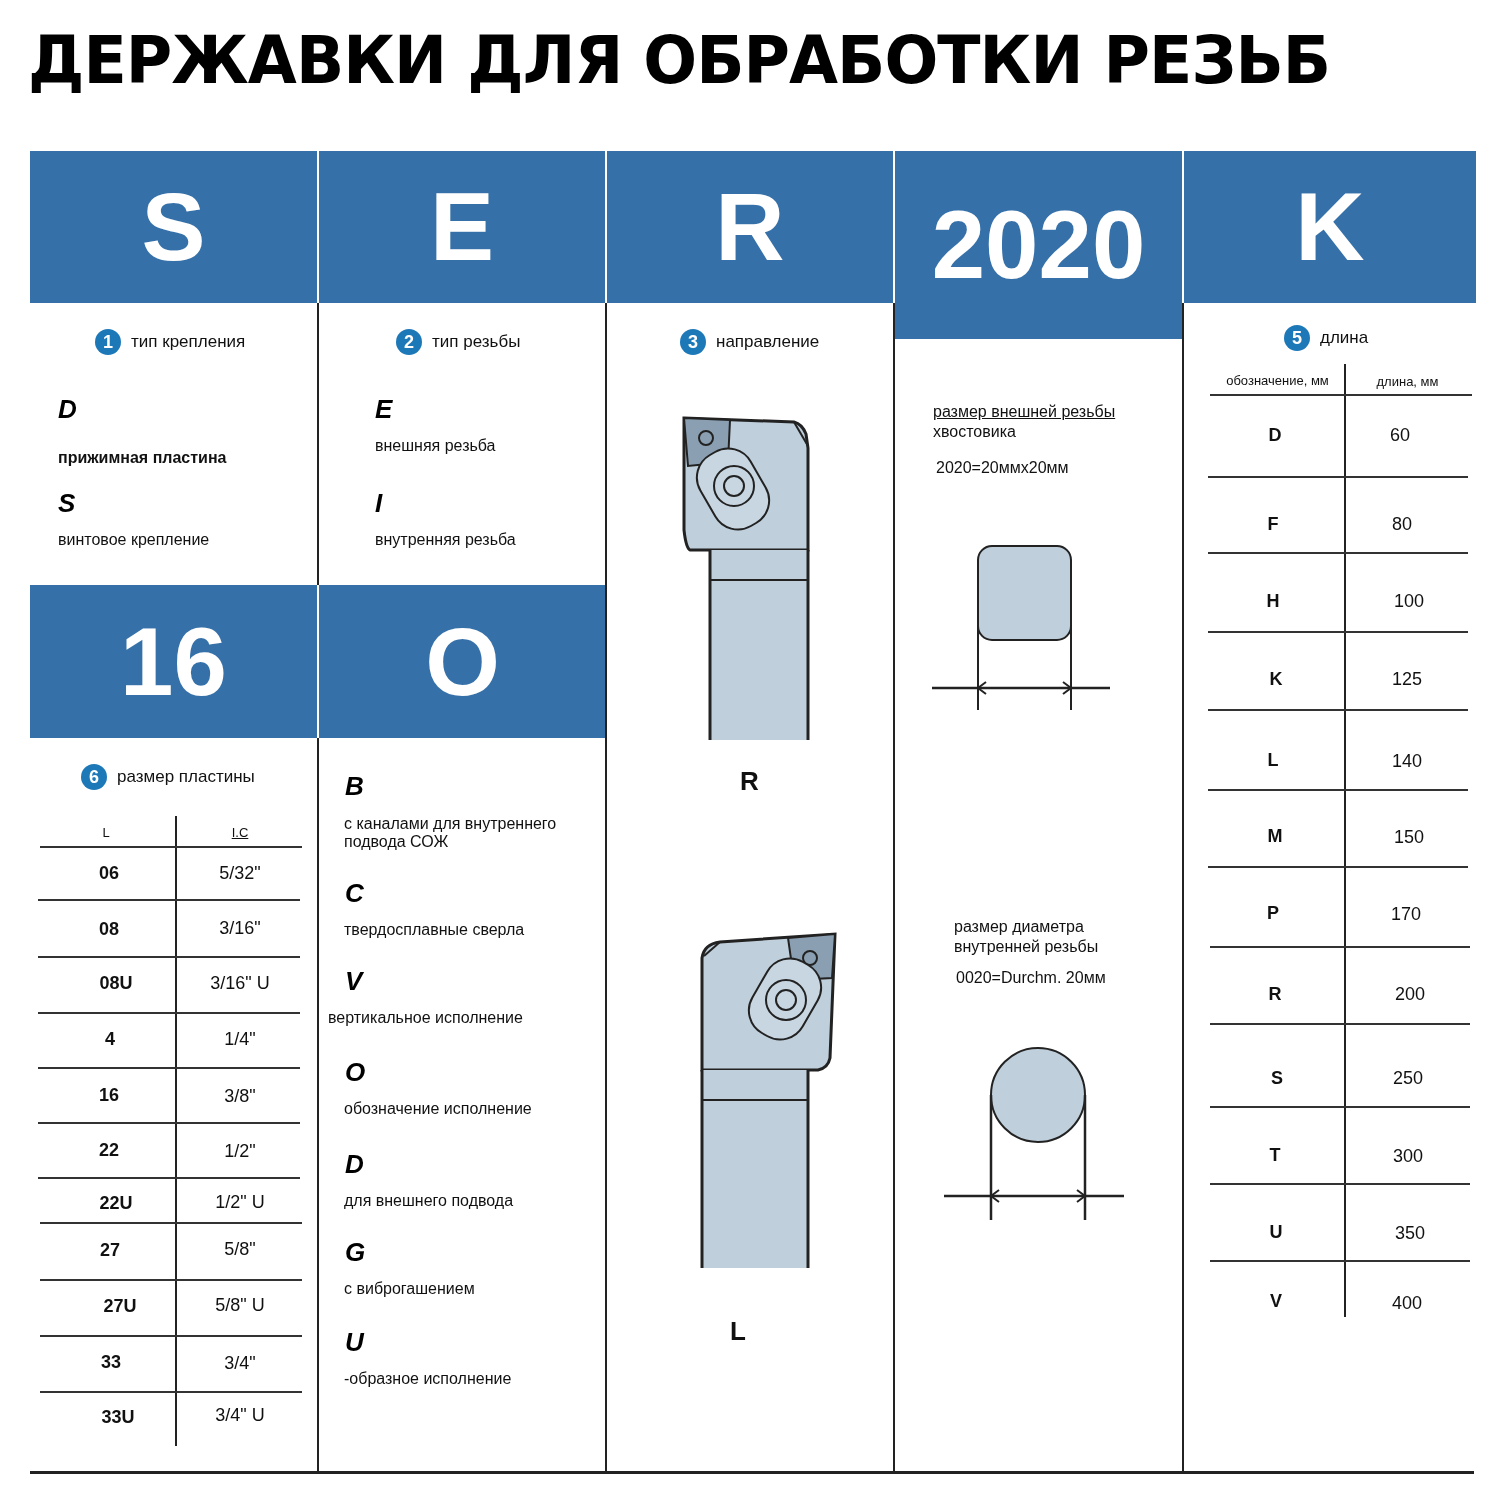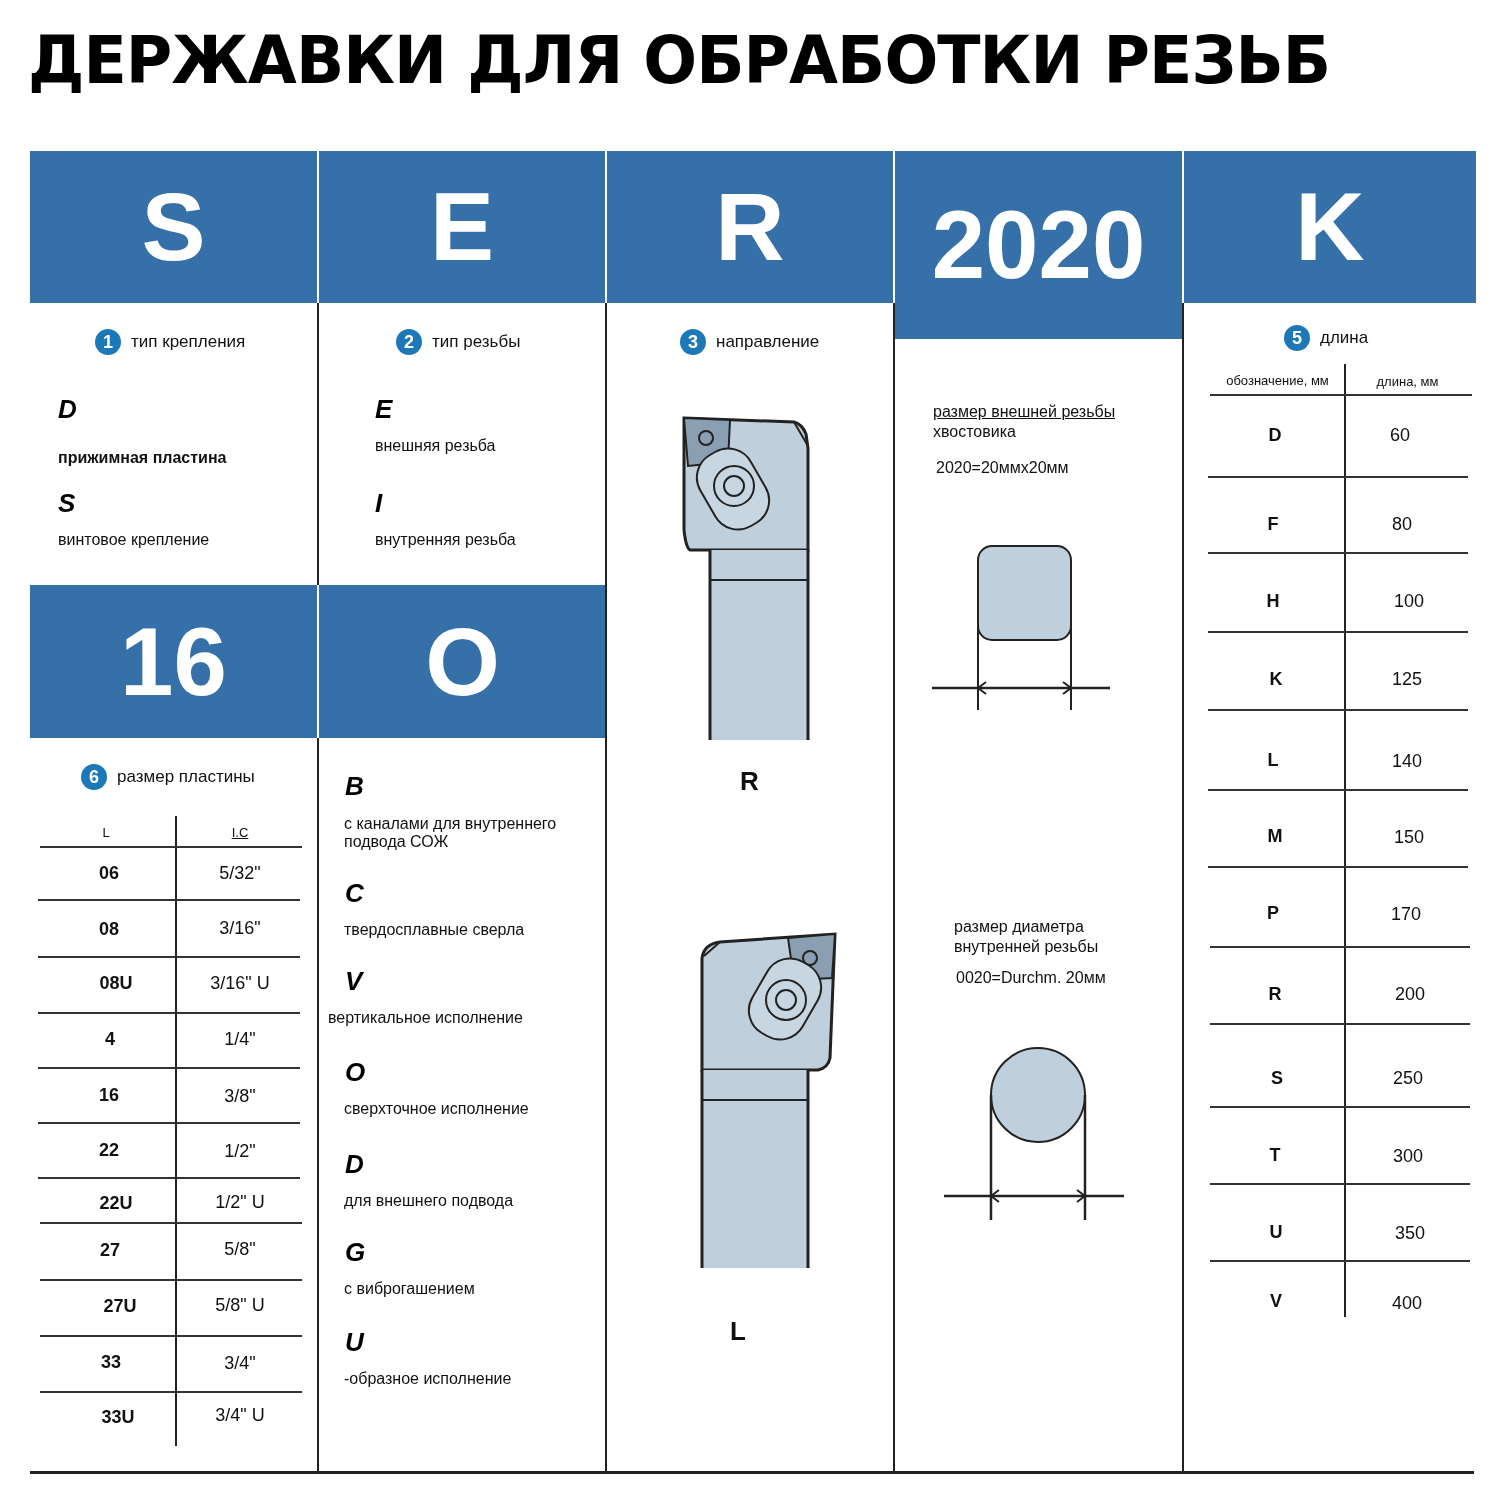--- a/index.html
+++ b/index.html
@@ -278,21 +278,21 @@
   <div class="abs opt-desc" style="left:344px;top:814px;">с каналами для внутреннего</div>
   <div class="abs opt-desc" style="left:344px;top:832px;">подвода СОЖ</div>
 
   <div class="abs opt-letter" style="left:345px;top:878px;">C</div>
   <div class="abs opt-desc" style="left:344px;top:920px;">твердосплавные сверла</div>
 
   <div class="abs opt-letter" style="left:345px;top:966px;">V</div>
   <div class="abs opt-desc" style="left:328px;top:1008px;">вертикальное исполнение</div>
 
   <div class="abs opt-letter" style="left:345px;top:1057px;">O</div>
-  <div class="abs opt-desc" style="left:344px;top:1099px;">сверхточное исполнение</div>
+  <div class="abs opt-desc" style="left:344px;top:1099px;">обозначение исполнение</div>
 
   <div class="abs opt-letter" style="left:345px;top:1149px;">D</div>
   <div class="abs opt-desc" style="left:344px;top:1191px;">для внешнего подвода</div>
 
   <div class="abs opt-letter" style="left:345px;top:1237px;">G</div>
   <div class="abs opt-desc" style="left:344px;top:1279px;">с виброгашением</div>
 
   <div class="abs opt-letter" style="left:345px;top:1327px;">U</div>
   <div class="abs opt-desc" style="left:344px;top:1369px;">-образное исполнение</div>
 </div>

